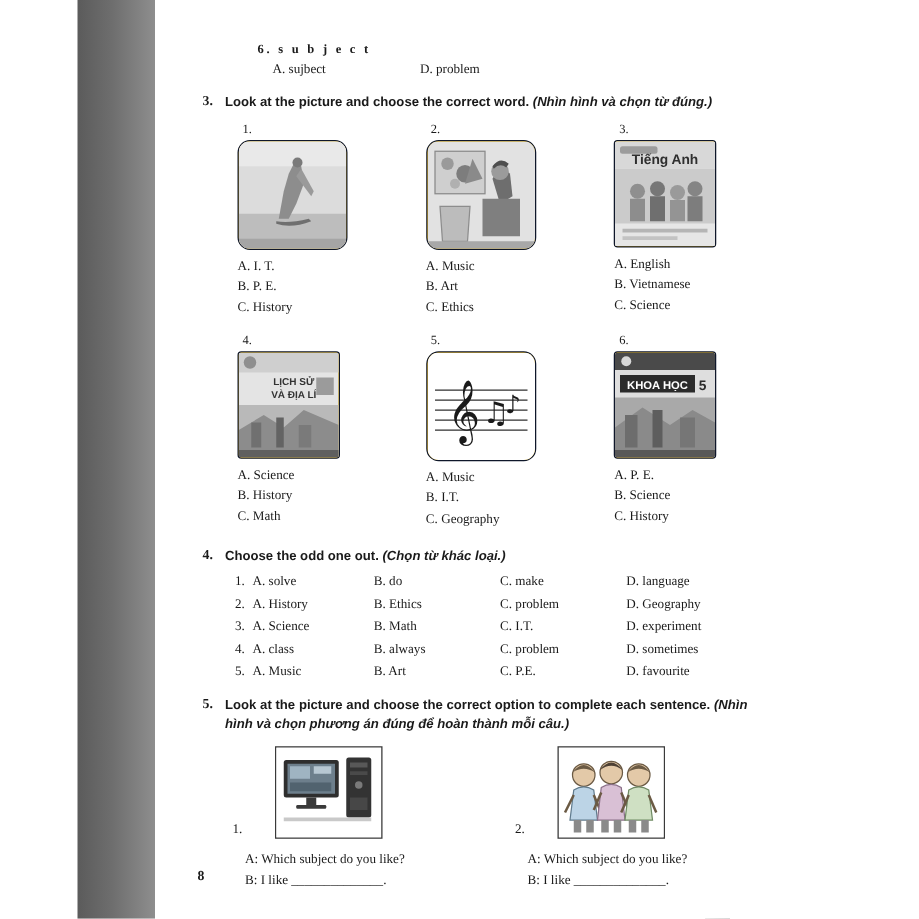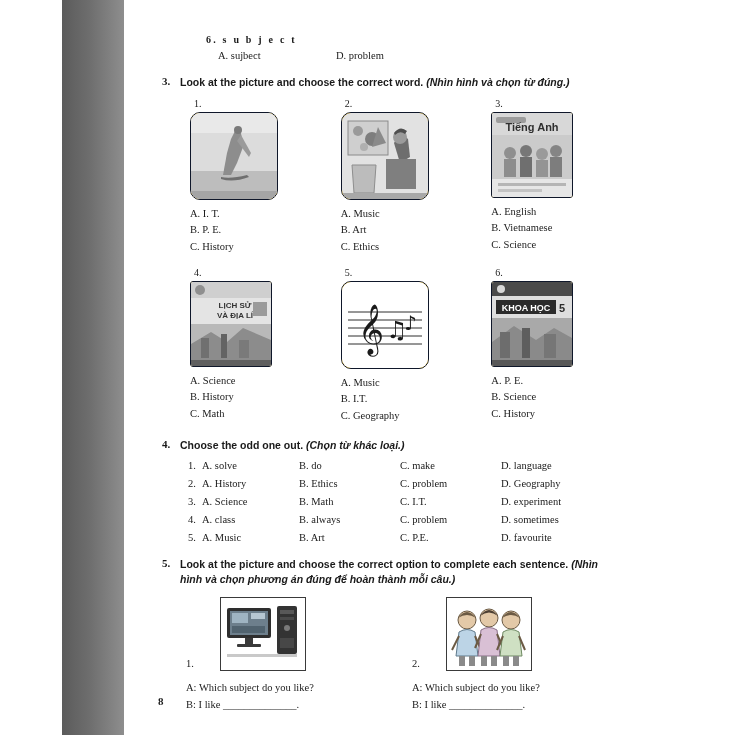--- a/index.html
+++ b/index.html
@@ -180,20 +180,21 @@
     border: 1px solid #3a3a3a;
     position: relative;
     overflow: hidden;
     background: #efefef;
     margin-left: 16px;
   }
   .ex5-lines {
     margin-top: 9px;
     font-size: 10.5px;
     line-height: 1.6;
+    margin-left: 10px;
   }
   .page-num {
     position: absolute;
     left: 34px;
     bottom: 28px;
     font-size: 11px;
     font-weight: bold;
     font-family: "Liberation Serif", serif;
   }
 

